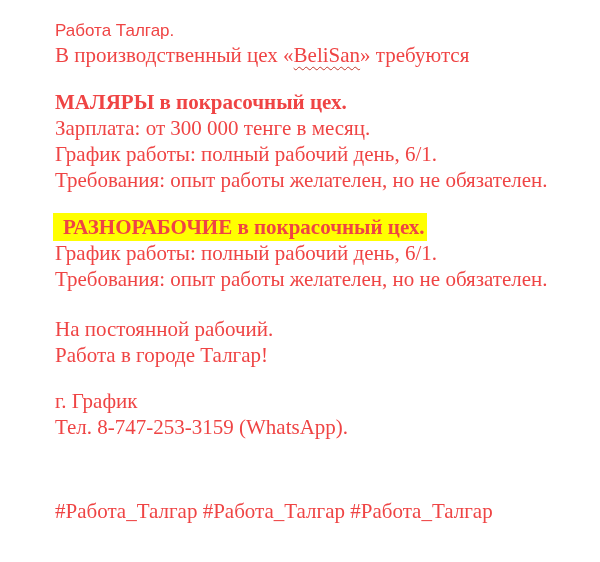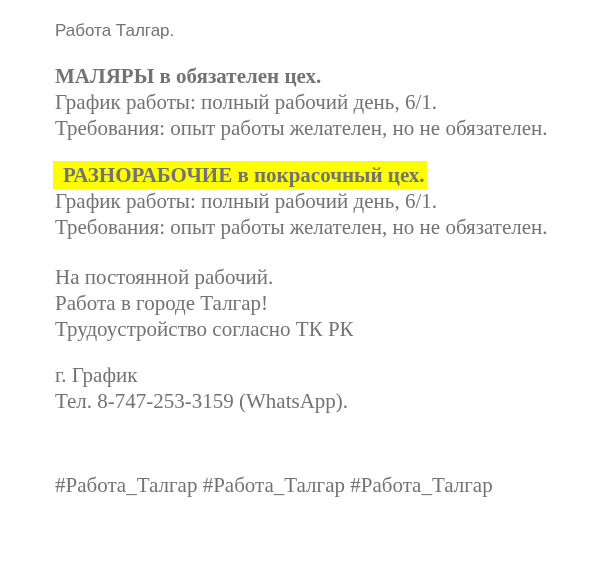--- a/index.html
+++ b/index.html
@@ -4,21 +4,21 @@
 <style>
   * { margin: 0; padding: 0; box-sizing: border-box; }
   html, body { background: #ffffff; }
   .page {
     position: relative;
     width: 600px;
     height: 562px;
     background: #ffffff;
     overflow: hidden;
     font-family: "Liberation Serif", "DejaVu Serif", serif;
-    color: #737373;
+    color: #ef4444;
   }
   .doc {
     padding: 20px 20px 0 55px;
     font-size: 21px;
     line-height: 26px;
   }
   .line { white-space: nowrap; }
   .sans {
     font-family: "Liberation Sans", "DejaVu Sans", sans-serif;
     font-size: 17px;
@@ -45,38 +45,39 @@
   }
 </style>
 </head>
 <body>
 
 <div class="page">
   <div class="doc">
 
     <div class="line sans">Работа Талгар.</div>
 
+    <div class="line"><span>В производственный цех «</span><span class="brand">BeliSan</span><span>» требуются</span></div>
 
     <div class="gap21"></div>
 
-    <div class="line b">МАЛЯРЫ в обязателен цех.</div>
+    <div class="line b">МАЛЯРЫ в покрасочный цех.</div>
+    <div class="line">Зарплата: от 300 000 тенге в месяц.</div>
     <div class="line">График работы: полный рабочий день, 6/1.</div>
     <div class="line">Требования: опыт работы желателен, но не обязателен.</div>
 
     <div class="gap21"></div>
 
     <div class="line"><span class="hl b">РАЗНОРАБОЧИЕ в покрасочный цех.</span></div>
     <div class="line">График работы: полный рабочий день, 6/1.</div>
     <div class="line">Требования: опыт работы желателен, но не обязателен.</div>
 
     <div class="gap24"></div>
 
     <div class="line">На постоянной рабочий.</div>
     <div class="line">Работа в городе Талгар!</div>
-    <div class="line">Трудоустройство согласно ТК РК</div>
 
     <div class="gap20"></div>
 
     <div class="line">г. График</div>
     <div class="line">Тел. 8-747-253-3159 (WhatsApp).</div>
 
     <div class="line clipped-line">#Работа_Талгар #Работа_Талгар #Работа_Талгар</div>
 
   </div>
 </div>

